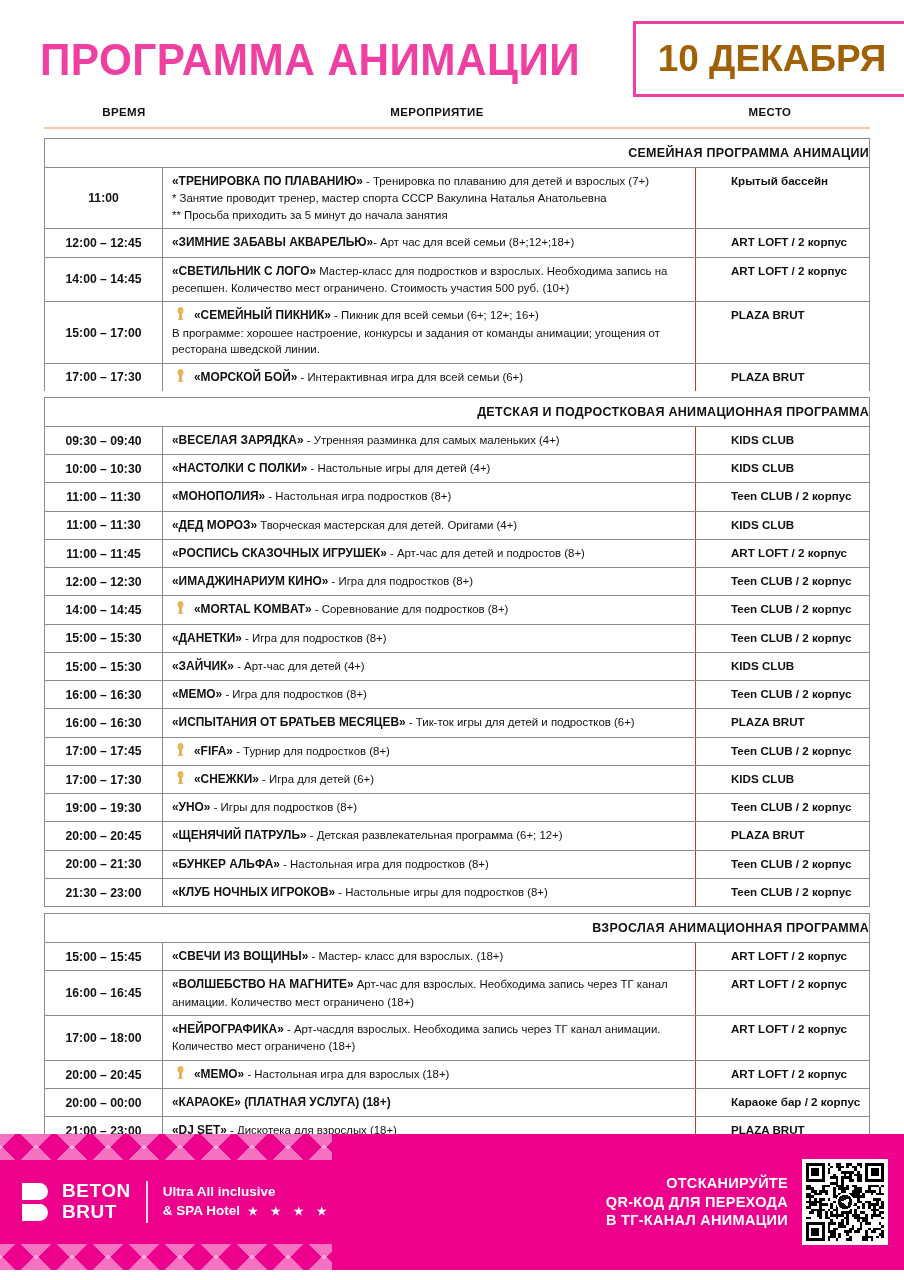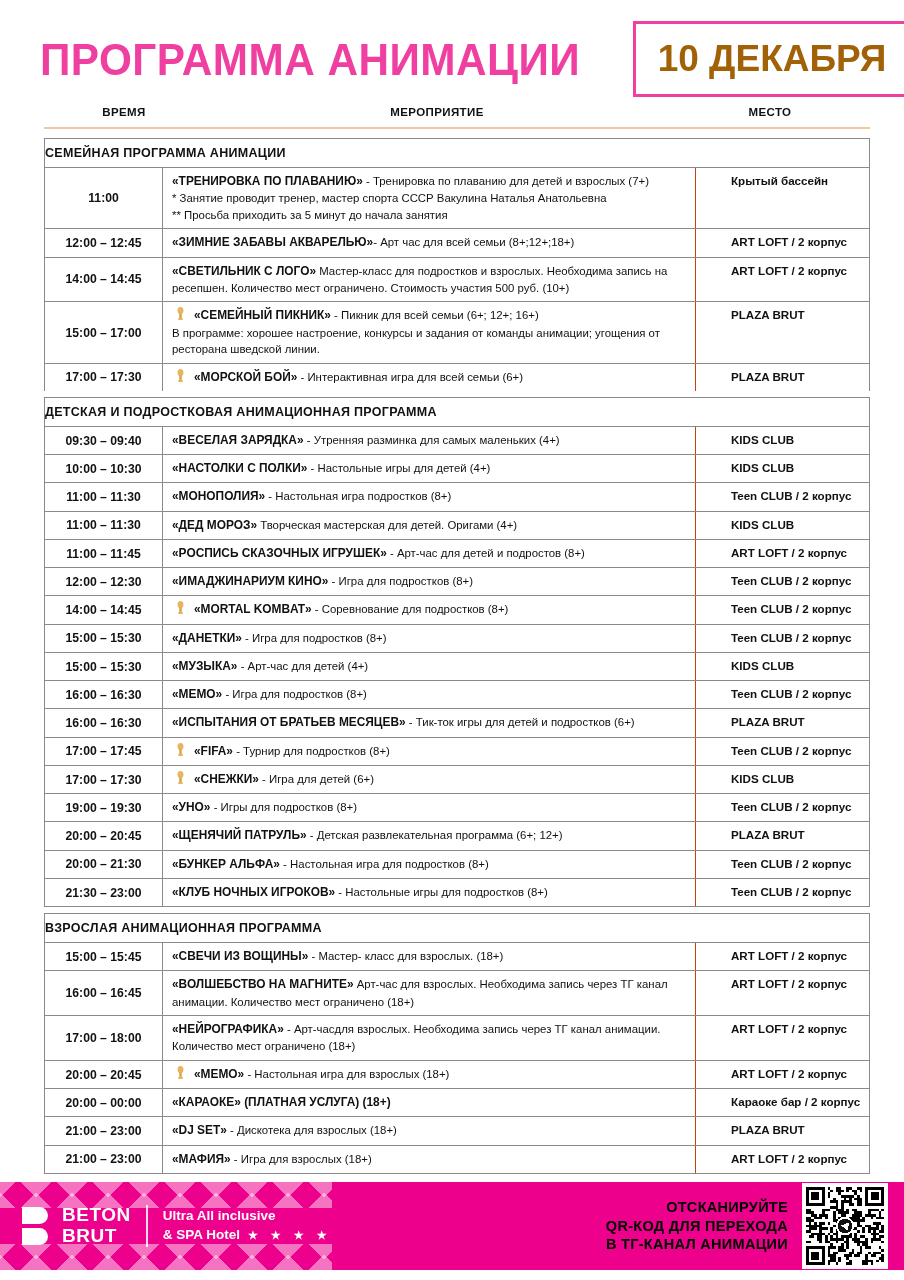--- a/index.html
+++ b/index.html
@@ -66,21 +66,21 @@
     margin: 0 34px 0 44px;
     height: 2px;
     background: #f0c9a4;
   }
 
   
   .sched { margin: 9px 34px 0 44px; }
   .section-row {
     border: 1px solid #8a8a8a;
     border-bottom: none;
-    text-align: left;
+    text-align: right;
     font-size: 12.5px;
     font-weight: bold;
     letter-spacing: 0.3px;
     padding: 7px 0 7px 0;
     background: #fff;
     min-height: 27px;
   }
   .sec-gap { height: 6px; }
 
   .row {
@@ -131,21 +131,21 @@
     vertical-align: -2px;
     margin-right: 9px;
     margin-left: 4px;
   }
 
   
   .footer {
     position: absolute;
     left: 0; right: 0;
     bottom: 10px;
-    height: 88px;
+    height: 136px;
     background: #ec008c;
     display: flex;
     align-items: center;
   }
   .zig {
     position: absolute;
     left: 0;
     width: 332px;
     height: 26px;
     background-repeat: repeat-x;
@@ -192,21 +192,21 @@
   .brand-sub {
     color: #fff;
     font-size: 13.5px;
     font-weight: bold;
     line-height: 1.4;
   }
   .stars { letter-spacing: 5px; margin-left: 8px; font-size: 11px; }
 
   .qr-text {
     margin-left: auto;
-    color: #000000;
+    color: #ffffff;
     font-size: 14.5px;
     font-weight: bold;
     line-height: 1.3;
     text-align: right;
     letter-spacing: .3px;
     z-index: 2;
   }
   .qr-box {
     width: 86px; height: 86px;
     background: #fff;
@@ -312,21 +312,21 @@
         </svg><span class="ev-title">«MORTAL KOMBAT»</span><span class="ev-desc"> - Соревнование  для подростков (8+)</span></div>
       <div class="cell-place">Teen CLUB / 2 корпус</div>
     </div>
     <div class="row">
       <div class="cell-time">15:00 – 15:30</div>
       <div class="cell-event"><span class="ev-title">«ДАНЕТКИ»</span><span class="ev-desc"> - Игра для подростков (8+)</span></div>
       <div class="cell-place">Teen CLUB / 2 корпус</div>
     </div>
     <div class="row">
       <div class="cell-time">15:00 – 15:30</div>
-      <div class="cell-event"><span class="ev-title">«МУЗЫКА»</span><span class="ev-desc"> - Арт-час для детей (4+)</span></div>
+      <div class="cell-event"><span class="ev-title">«ЗАЙЧИК»</span><span class="ev-desc"> - Арт-час для детей (4+)</span></div>
       <div class="cell-place">KIDS CLUB</div>
     </div>
     <div class="row">
       <div class="cell-time">16:00 – 16:30</div>
       <div class="cell-event"><span class="ev-title">«МЕМО»</span><span class="ev-desc"> - Игра для подростков (8+)</span></div>
       <div class="cell-place">Teen CLUB / 2 корпус</div>
     </div>
     <div class="row">
       <div class="cell-time">16:00 – 16:30</div>
       <div class="cell-event"><span class="ev-title">«ИСПЫТАНИЯ ОТ БРАТЬЕВ МЕСЯЦЕВ»</span><span class="ev-desc"> - Тик-ток игры для детей и подростков (6+)</span></div>

